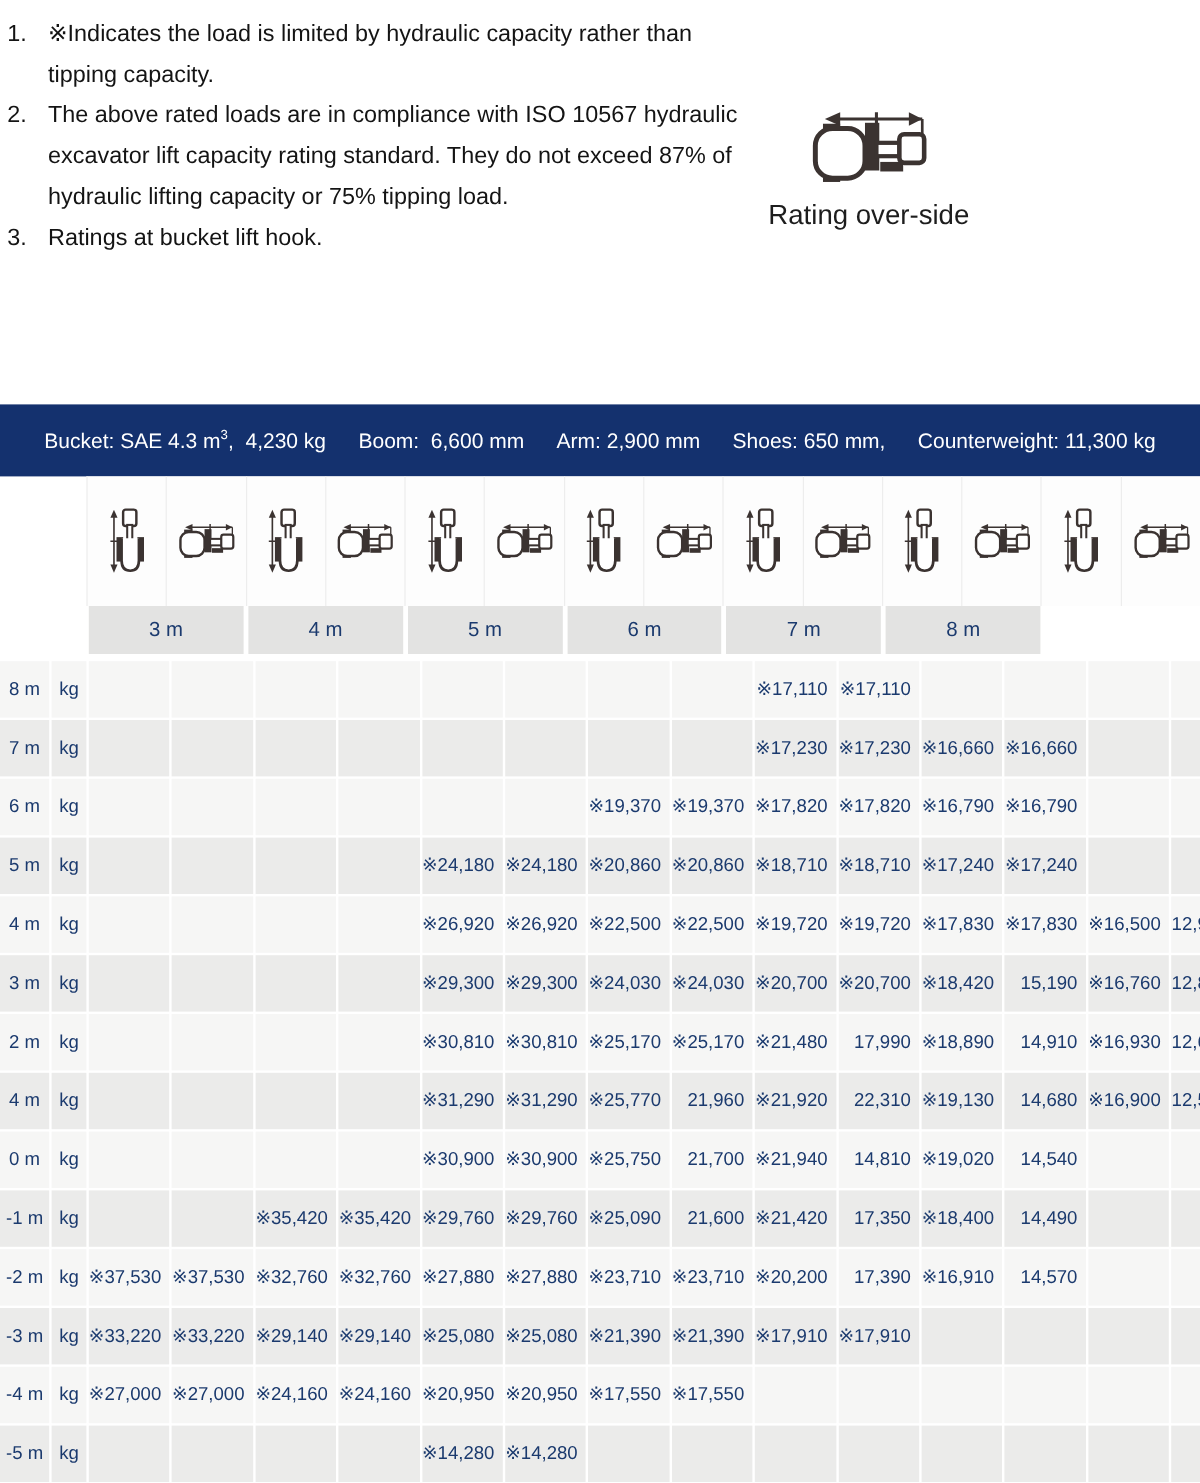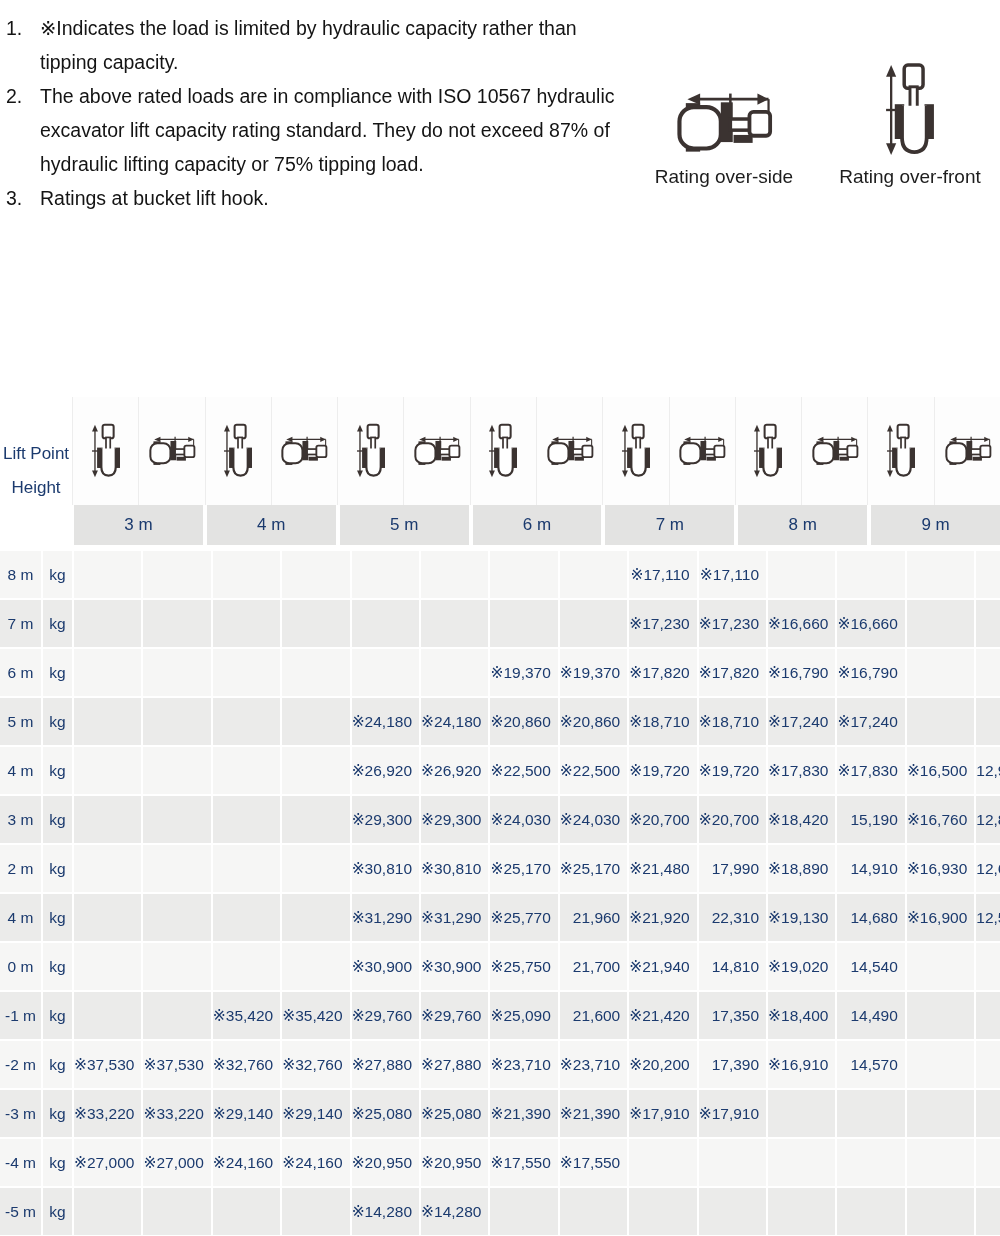--- a/index.html
+++ b/index.html
@@ -9,21 +9,21 @@
   }
   
   .notes{position:absolute;left:6px;top:12px;width:625px;font-size:19.5px;line-height:1.74;color:#141414;}
   .note{display:flex;}
   .note .num{width:34px;flex:none;}
   .note .txt{flex:1;}
   
   .legend{position:absolute;left:636px;top:48px;width:362px;display:flex;justify-content:space-between;}
   .legend-item{display:flex;flex-direction:column;align-items:center;width:176px;}
   .iconbox{height:110px;display:flex;align-items:flex-end;justify-content:center;}
-  .legend-label{font-size:19px;color:#1d1d1d;margin-top:8px;white-space:nowrap;}
+  .legend-label{font-size:23px;color:#1d1d1d;margin-top:8px;white-space:nowrap;}
   
   .spec-bar{
     position:absolute;left:0;top:337px;width:1000px;height:60px;background:#14316e;color:#ffffff;
     display:flex;align-items:center;justify-content:center;gap:27px;font-size:17.5px;
   }
   .spec-bar span{white-space:pre;}
   .spec-bar sup{font-size:11px;line-height:0;}
   
   .corner{
     position:absolute;left:0;top:397px;width:72px;height:148px;background:#fff;color:#1b3a6e;
@@ -84,43 +84,30 @@
     <rect x="8" y="35" width="9" height="5" fill="#3b3331"></rect>
     <rect x="4" y="12" width="26" height="26" rx="9" fill="#fff" stroke="#3b3331" stroke-width="2.6"></rect>
     <rect x="30" y="9" width="7.5" height="25" fill="#3b3331"></rect>
     <rect x="36" y="19.5" width="14" height="7" fill="#fff" stroke="#3b3331" stroke-width="2.2"></rect>
     <rect x="38" y="29.5" width="12" height="5" fill="#3b3331"></rect>
     <rect x="48" y="15" width="13" height="15" rx="2.5" fill="#fff" stroke="#3b3331" stroke-width="2.4"></rect>
   </svg>
         </div>
       <div class="legend-label">Rating over-side</div>
     </div>
-    <div class="legend-item">
-      <div class="iconbox">
-          <svg width="58" height="96" viewBox="0 0 40 66" fill="none">
-    <line x1="7" y1="6" x2="7" y2="60" stroke="#3b3331" stroke-width="1.6"></line>
-    <polygon points="7,2 3.5,10 10.5,10" fill="#3b3331"></polygon>
-    <polygon points="7,64 3.5,56 10.5,56" fill="#3b3331"></polygon>
-    <line x1="3.5" y1="33" x2="10.5" y2="33" stroke="#3b3331" stroke-width="1.6"></line>
-    <rect x="16" y="2" width="13" height="16" rx="2.5" fill="#fff" stroke="#3b3331" stroke-width="2.4"></rect>
-    <rect x="20" y="17" width="5" height="22" fill="#fff" stroke="#3b3331" stroke-width="2"></rect>
-    <rect x="9.5" y="29" width="6.5" height="24" fill="#3b3331"></rect>
-    <rect x="30" y="29" width="6.5" height="24" fill="#3b3331"></rect>
-    <path d="M14.5 30 L14.5 52 Q14.5 62 23 62 Q31.5 62 31.5 52 L31.5 30" fill="#fff" stroke="#3b3331" stroke-width="2.6"></path>
-  </svg>
-        </div>
-      <div class="legend-label">Rating over-front</div>
-    </div>
   </div>
 
-
-  <div class="corner">
-    <div>Lift Point</div>
-    <div>Height</div>
+  <div class="spec-bar">
+    <span><span>Bucket: SAE 4.3 m</span><sup>3</sup><span>,  4,230 kg</span></span>
+    <span>Boom:  6,600 mm</span>
+    <span>Arm: 2,900 mm</span>
+    <span>Shoes: 650 mm,</span>
+    <span>Counterweight: 11,300 kg</span>
   </div>
+
   <div class="icon-row" id="iconRow">
       <div class="icon-cell">
         <svg width="34" height="56" viewBox="0 0 40 66" fill="none">
     <line x1="7" y1="6" x2="7" y2="60" stroke="#3b3331" stroke-width="1.6"></line>
     <polygon points="7,2 3.5,10 10.5,10" fill="#3b3331"></polygon>
     <polygon points="7,64 3.5,56 10.5,56" fill="#3b3331"></polygon>
     <line x1="3.5" y1="33" x2="10.5" y2="33" stroke="#3b3331" stroke-width="1.6"></line>
     <rect x="16" y="2" width="13" height="16" rx="2.5" fill="#fff" stroke="#3b3331" stroke-width="2.4"></rect>
     <rect x="20" y="17" width="5" height="22" fill="#fff" stroke="#3b3331" stroke-width="2"></rect>
     <rect x="9.5" y="29" width="6.5" height="24" fill="#3b3331"></rect>
@@ -319,21 +306,20 @@
   </svg>
       </div>
     </div>
   <div class="dist-row" id="distRow">
       <div class="dist-cell">3 m</div>
       <div class="dist-cell">4 m</div>
       <div class="dist-cell">5 m</div>
       <div class="dist-cell">6 m</div>
       <div class="dist-cell">7 m</div>
       <div class="dist-cell">8 m</div>
-      <div class="dist-cell">9 m</div>
     </div>
 
   <div class="grid" id="grid">
       <div class="cell label r-even">8 m</div>
       <div class="cell unit r-even">kg</div>
       <div class="cell val r-even"></div>
       <div class="cell val r-even"></div>
       <div class="cell val r-even"></div>
       <div class="cell val r-even"></div>
       <div class="cell val r-even"></div>

